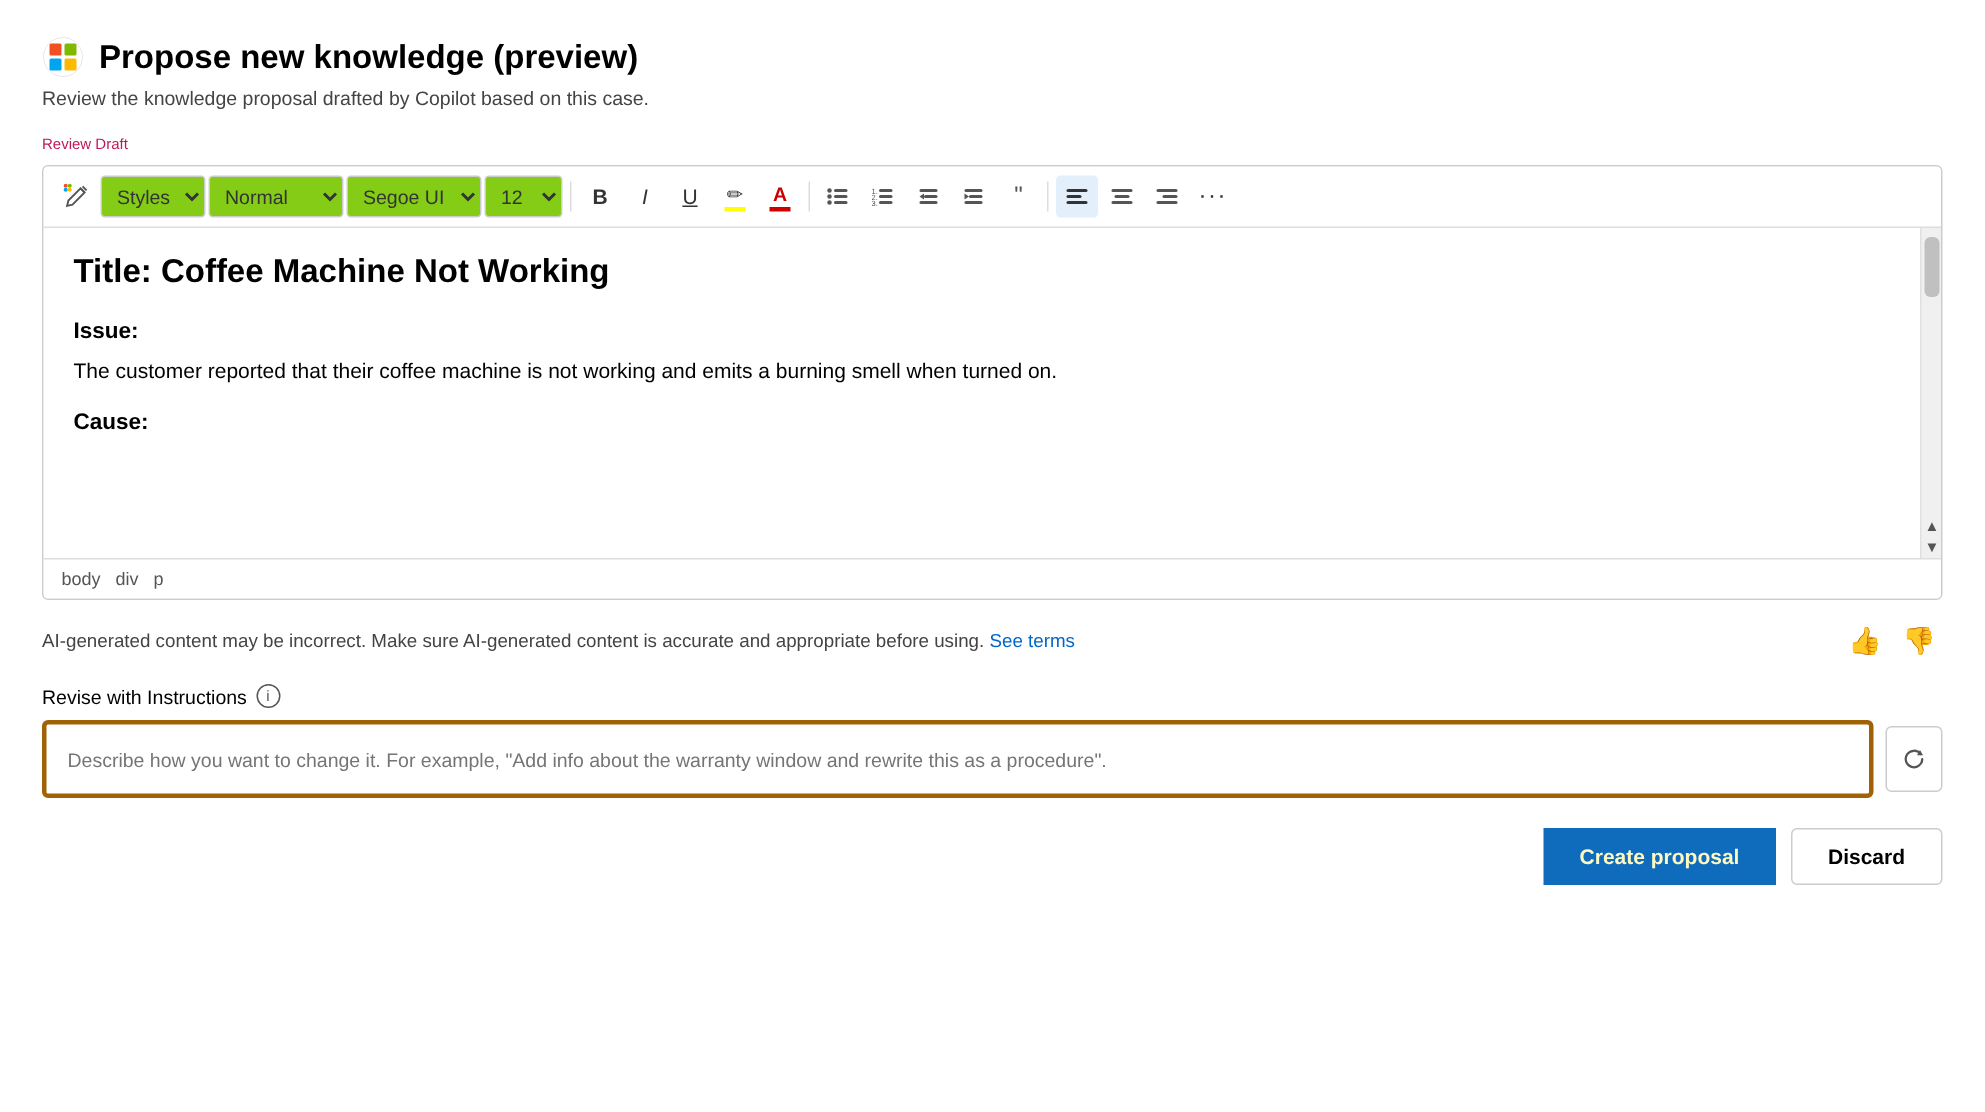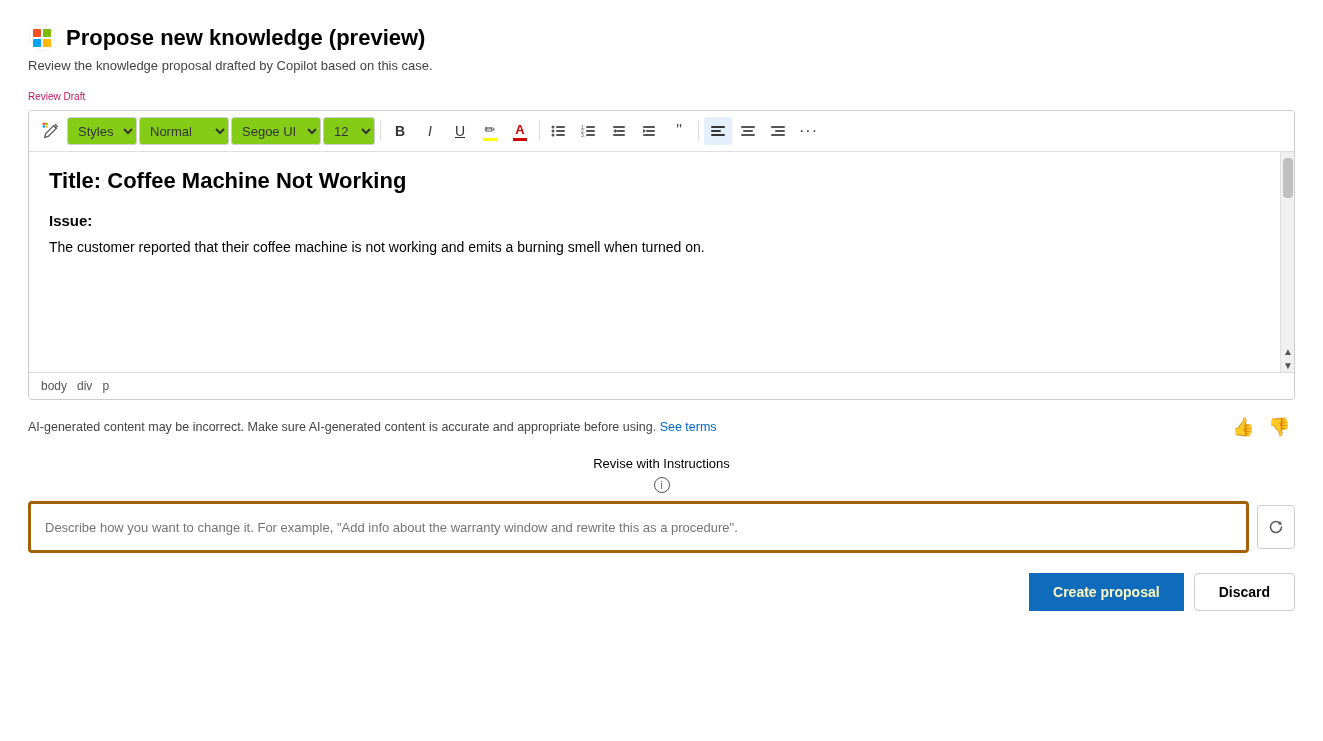--- a/index.html
+++ b/index.html
@@ -146,21 +146,20 @@
       border-radius: 3px;
     }
     .revise-section { margin-bottom: 20px; }
     .revise-label {
       display: flex;
       align-items: center;
       gap: 6px;
       font-size: 13px;
       font-weight: 500;
       margin-bottom: 8px;
-      flex-direction: column;
     }
     .info-icon {
       width: 16px;
       height: 16px;
       border-radius: 50%;
       border: 1.5px solid #555;
       display: inline-flex;
       align-items: center;
       justify-content: center;
       font-size: 10px;
@@ -369,20 +368,21 @@
     </button>
 
     <button class="toolbar-btn" title="More options" style="font-size:16px;letter-spacing:1px;">···</button>
   </div>
 
   <div style="position:relative;display:flex;">
     <div class="editor-body" style="flex: 1 1 0%;" contenteditable="true">
       <div class="doc-title">Title: Coffee Machine Not Working</div>
       <div class="section-head">Issue:</div>
       <div class="body-text">The customer reported that their coffee machine is not working and emits a burning smell when turned on.</div>
+      <div class="section-head">Cause:</div>
     </div>
 
     <div style="width:14px;background:#f0f0f0;border-left:1px solid #e0e0e0;position:relative;cursor:pointer;">
       <div style="width:10px;height:40px;background:#c0c0c0;border-radius:4px;margin:2px auto;position:absolute;top:4px;left:2px;"></div>
 
       <div style="position:absolute;bottom:14px;left:0;width:14px;height:14px;display:flex;align-items:center;justify-content:center;font-size:10px;color:#555;">▲</div>
       <div style="position:absolute;bottom:0;left:0;width:14px;height:14px;display:flex;align-items:center;justify-content:center;font-size:10px;color:#555;">▼</div>
     </div>
   </div>
 

